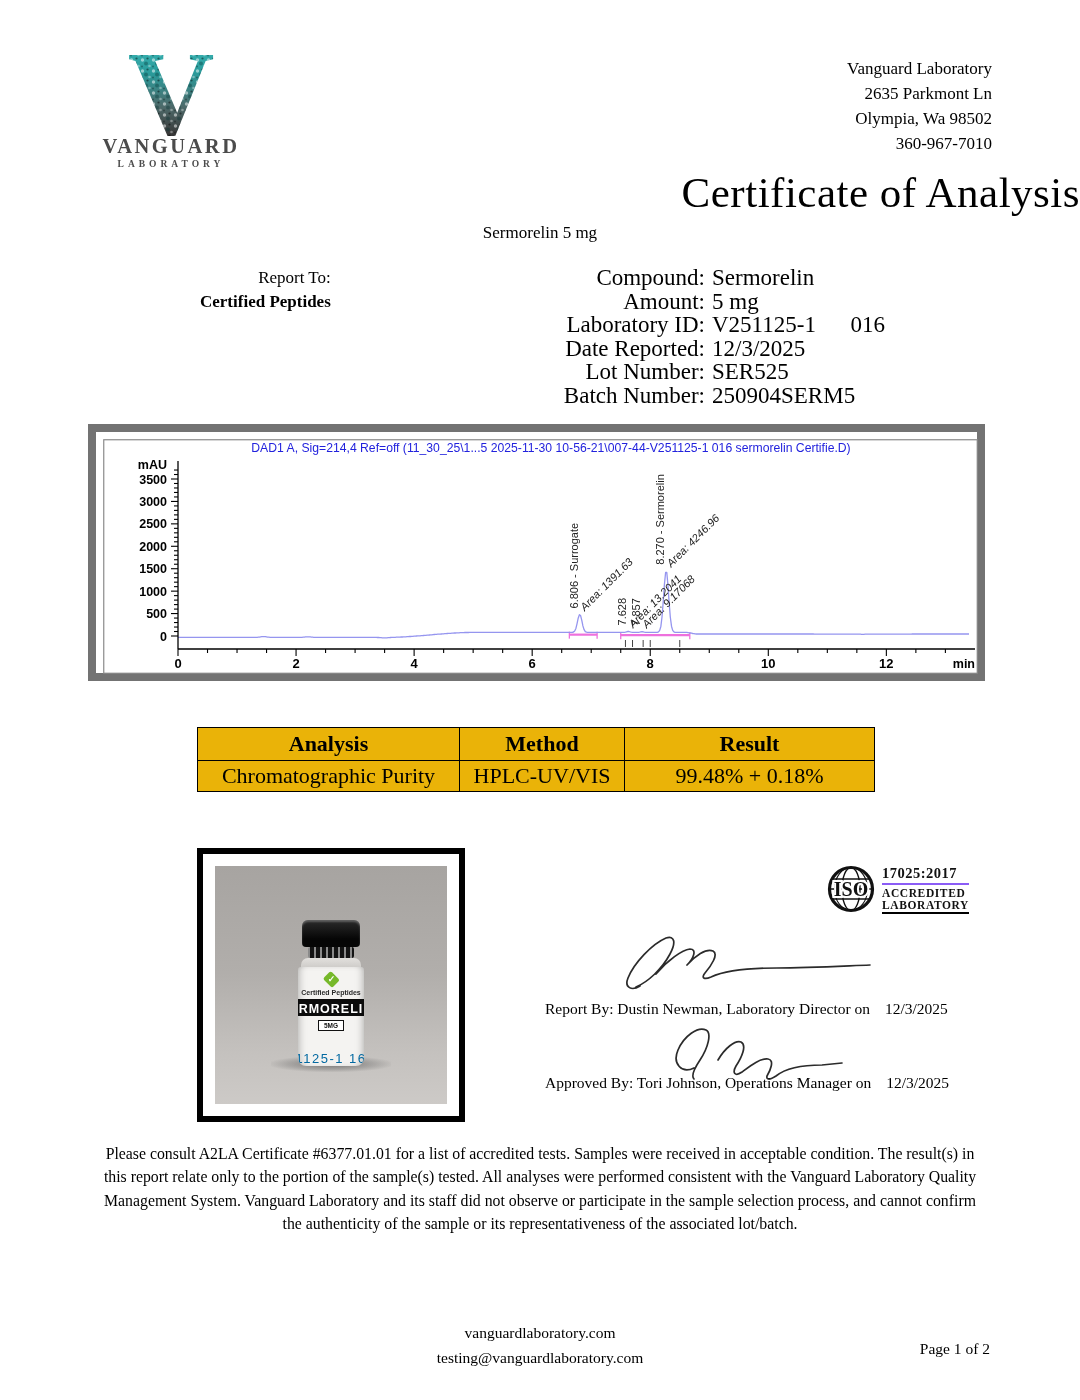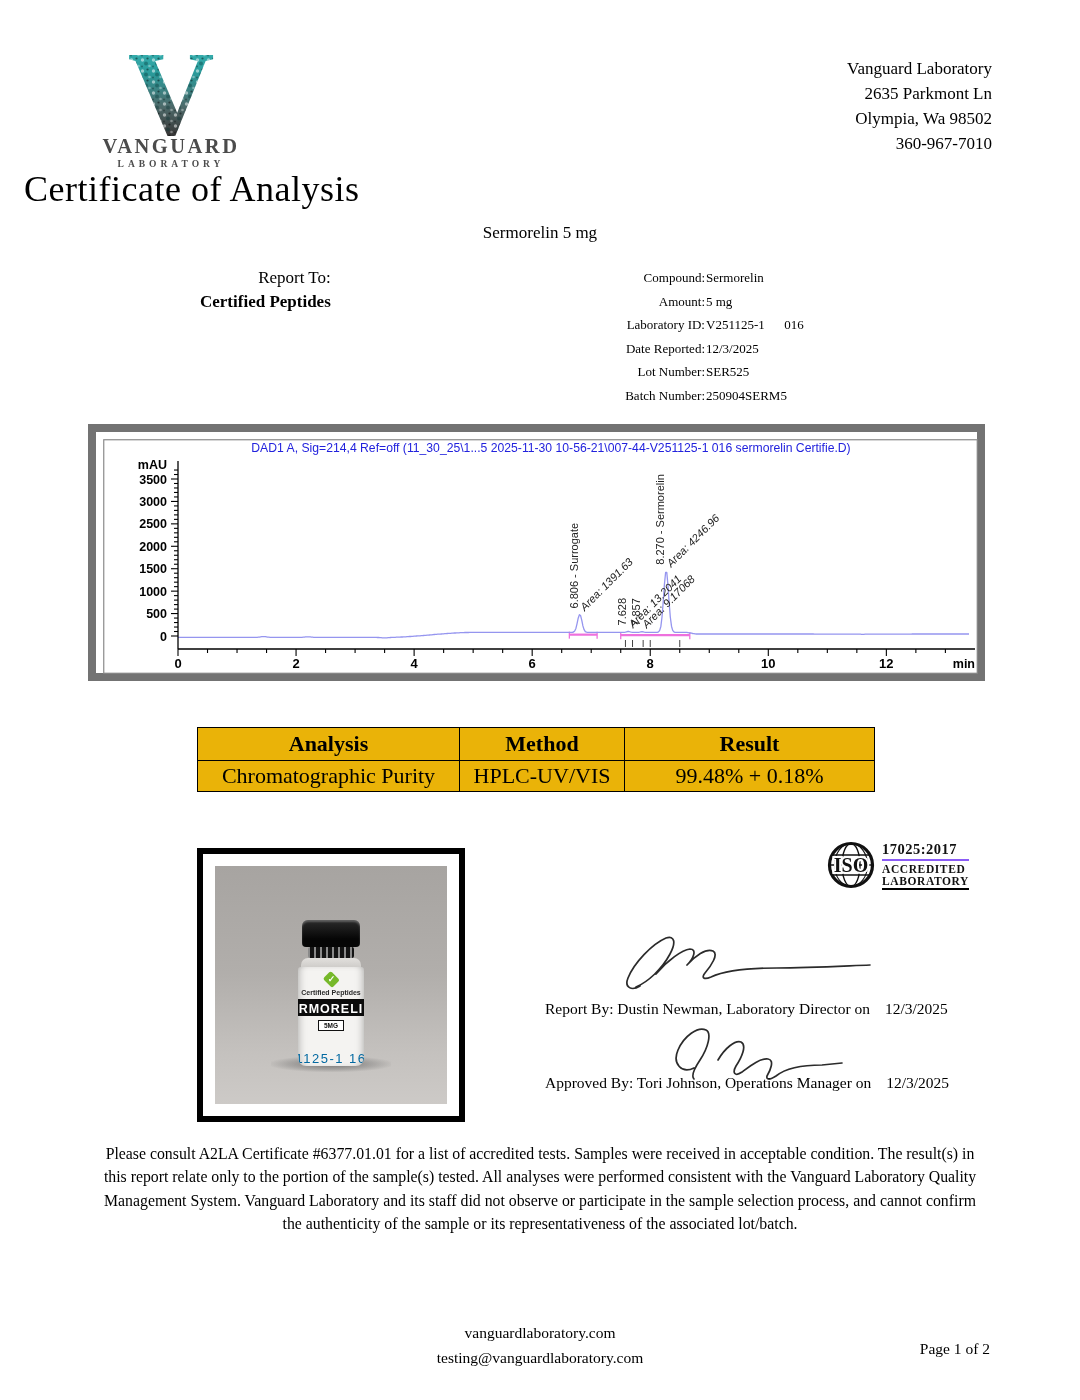--- a/index.html
+++ b/index.html
@@ -3,28 +3,28 @@
 <meta charset="utf-8">
 <style>
   html,body{margin:0;padding:0;background:#e8e8e8;}
   #page{position:relative;width:1080px;height:1400px;background:#ffffff;margin:0 auto;
         font-family:"Liberation Serif",serif;color:#000;overflow:hidden;}
 
   
   .logo{position:absolute;top:46px;left:96px;}
   .addr{position:absolute;top:56px;right:88px;text-align:right;font-size:17px;line-height:1.48;}
 
-  .doc-title{position:absolute;top:168px;left:0;right:0;text-align:left;font-size:36px;letter-spacing:.5px;margin-left:24px;}
+  .doc-title{position:absolute;top:168px;left:0;right:0;text-align:right;font-size:43px;letter-spacing:.5px;margin-left:24px;}
   .doc-subtitle{position:absolute;top:223px;left:0;right:0;text-align:center;font-size:17px;}
 
   
   .report-to{position:absolute;top:266px;left:200px;font-size:17px;line-height:23.5px;text-align:right;}
   .report-to .name{font-weight:bold;}
-  .info{position:absolute;top:266px;left:430px;display:grid;grid-template-columns:275px auto;column-gap:1px;
-        font-size:13px;line-height:23.5px;}
+  .info{position:absolute;top:266px;left:430px;display:grid;grid-template-columns:275px auto;column-gap:7px;
+        font-size:23px;line-height:23.5px;}
   .info .lbl{text-align:right;}
   .info .val{white-space:pre;}
 
   
   .chartbox{position:absolute;top:424px;left:88px;width:897px;height:257px;border:8px solid #737373;
             box-sizing:border-box;padding:7px;background:#fff;}
   .chartbox svg{display:block;}
 
   
   .results-table{position:absolute;top:727px;left:197px;border-collapse:collapse;font-size:22px;background:#eab308;}
@@ -54,21 +54,21 @@
          display:flex;align-items:center;justify-content:center;border-radius:2px;}
   .diamond span{transform:rotate(-45deg);color:#fff;font-size:9px;font-weight:bold;line-height:1;}
   .vial .brand{font-size:7px;font-weight:bold;color:#2a2a2a;margin-top:4px;white-space:nowrap;}
   .vial .banner{width:100%;background:#0c0c0c;color:#fff;font-size:12.5px;font-weight:bold;letter-spacing:1px;
          text-align:center;padding:3px 0;margin-top:3px;white-space:nowrap;overflow:hidden;}
   .vial .mg{border:1.5px solid #111;background:#fff;color:#111;font-size:6.5px;font-weight:bold;
          padding:1px 5px;margin-top:4px;}
   .vial .lot{font-size:13px;color:#0369a1;margin-top:20px;letter-spacing:1.5px;white-space:nowrap;}
 
   
-  .iso{position:absolute;top:840px;left:826px;display:flex;align-items:center;gap:6px;}
+  .iso{position:absolute;top:864px;left:826px;display:flex;align-items:center;gap:6px;}
   .iso-text{font-family:"Liberation Serif",serif;color:#111;}
   .iso-text .l1{font-size:14.5px;font-weight:bold;letter-spacing:.5px;border-bottom:2px solid #8b5cf6;padding-bottom:1px;}
   .iso-text .l2{font-size:11.5px;font-weight:bold;letter-spacing:.6px;margin-top:2px;}
   .iso-text .l3{font-size:11.5px;font-weight:bold;letter-spacing:.6px;border-bottom:2px solid #000;padding-bottom:1px;}
 
   
   .sig1{position:absolute;top:928px;left:612px;}
   .sig2{position:absolute;top:1022px;left:642px;}
   .sig-line{position:absolute;font-size:15.5px;white-space:nowrap;}
   .sig-line .date{margin-left:15px;}

